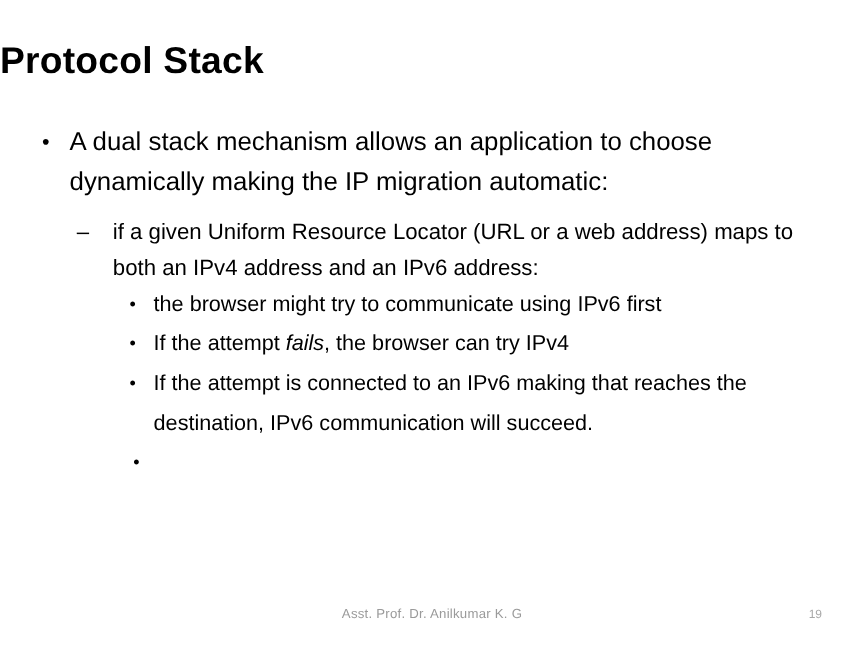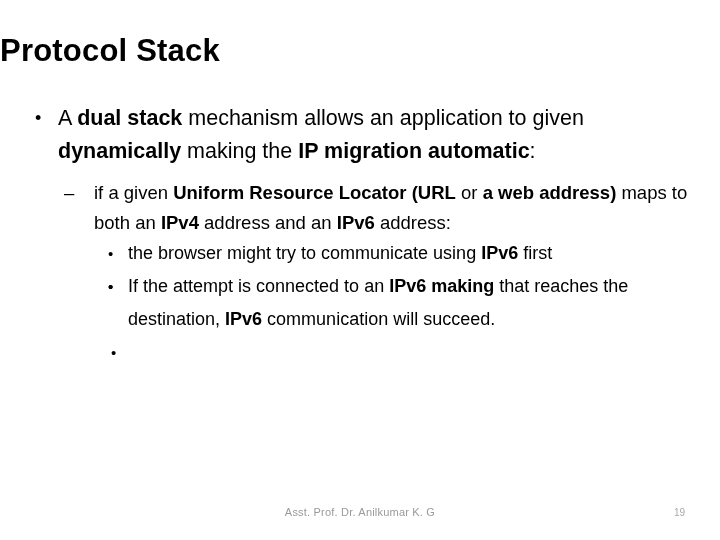--- a/index.html
+++ b/index.html
@@ -87,21 +87,21 @@
     font-size: 15px;
     line-height: 33px;
   }
   .lvl3.extra-gap {
     padding-left: 106px;
   }
   .lvl3.extra-gap > .marker {
     left: 83px;
   }
 
-  b { font-weight: bold; }
+  b { font-weight: normal; }
   i { font-style: italic; }
 
   
   .footer-author {
     position: absolute;
     left: 0;
     top: 506px;
     width: 720px;
     text-align: center;
     font-size: 11px;
@@ -122,35 +122,36 @@
 <body>
 
 <div class="slide">
 
   <div class="slide-title">Protocol Stack</div>
 
   <div class="body-area">
 
     <div class="lvl1">
       <span class="marker">•</span>
-      <span class="rich"><span>A </span><b>dual stack</b><span> mechanism allows an application to given </span><b>dynamically</b><span> making the </span><b>IP migration automatic</b><span>:</span></span>
+      <span class="rich"><span>A </span><b>dual stack</b><span> mechanism allows an application to choose </span><b>dynamically</b><span> making the </span><b>IP migration automatic</b><span>:</span></span>
     </div>
 
     <div class="lvl2">
       <span class="marker">–</span>
       <span class="rich"><span>if a given </span><b>Uniform Resource Locator</b><span> </span><b>(</b><b>URL</b><span> or </span><b>a web address)</b><span> maps to both an </span><b>IPv4</b><span> address and an </span><b>IPv6</b><span> address:</span></span>
     </div>
 
     <div class="lvl3">
       <span class="marker">•</span>
       <span class="rich"><span>the browser might try to communicate using </span><b>IPv6</b><span> first</span></span>
     </div>
 
     <div class="lvl3">
       <span class="marker">•</span>
+      <span class="rich"><span>If the attempt </span><i>fails</i><span>, the browser can try </span><b>IPv4</b></span>
     </div>
 
     <div class="lvl3">
       <span class="marker">•</span>
       <span class="rich"><span>If the attempt is connected to an </span><b>IPv6 making</b><span> that reaches the destination, </span><b>IPv6</b><span> communication will succeed.</span></span>
     </div>
 
     <div class="lvl3 extra-gap">
       <span class="marker">•</span>
     </div>

